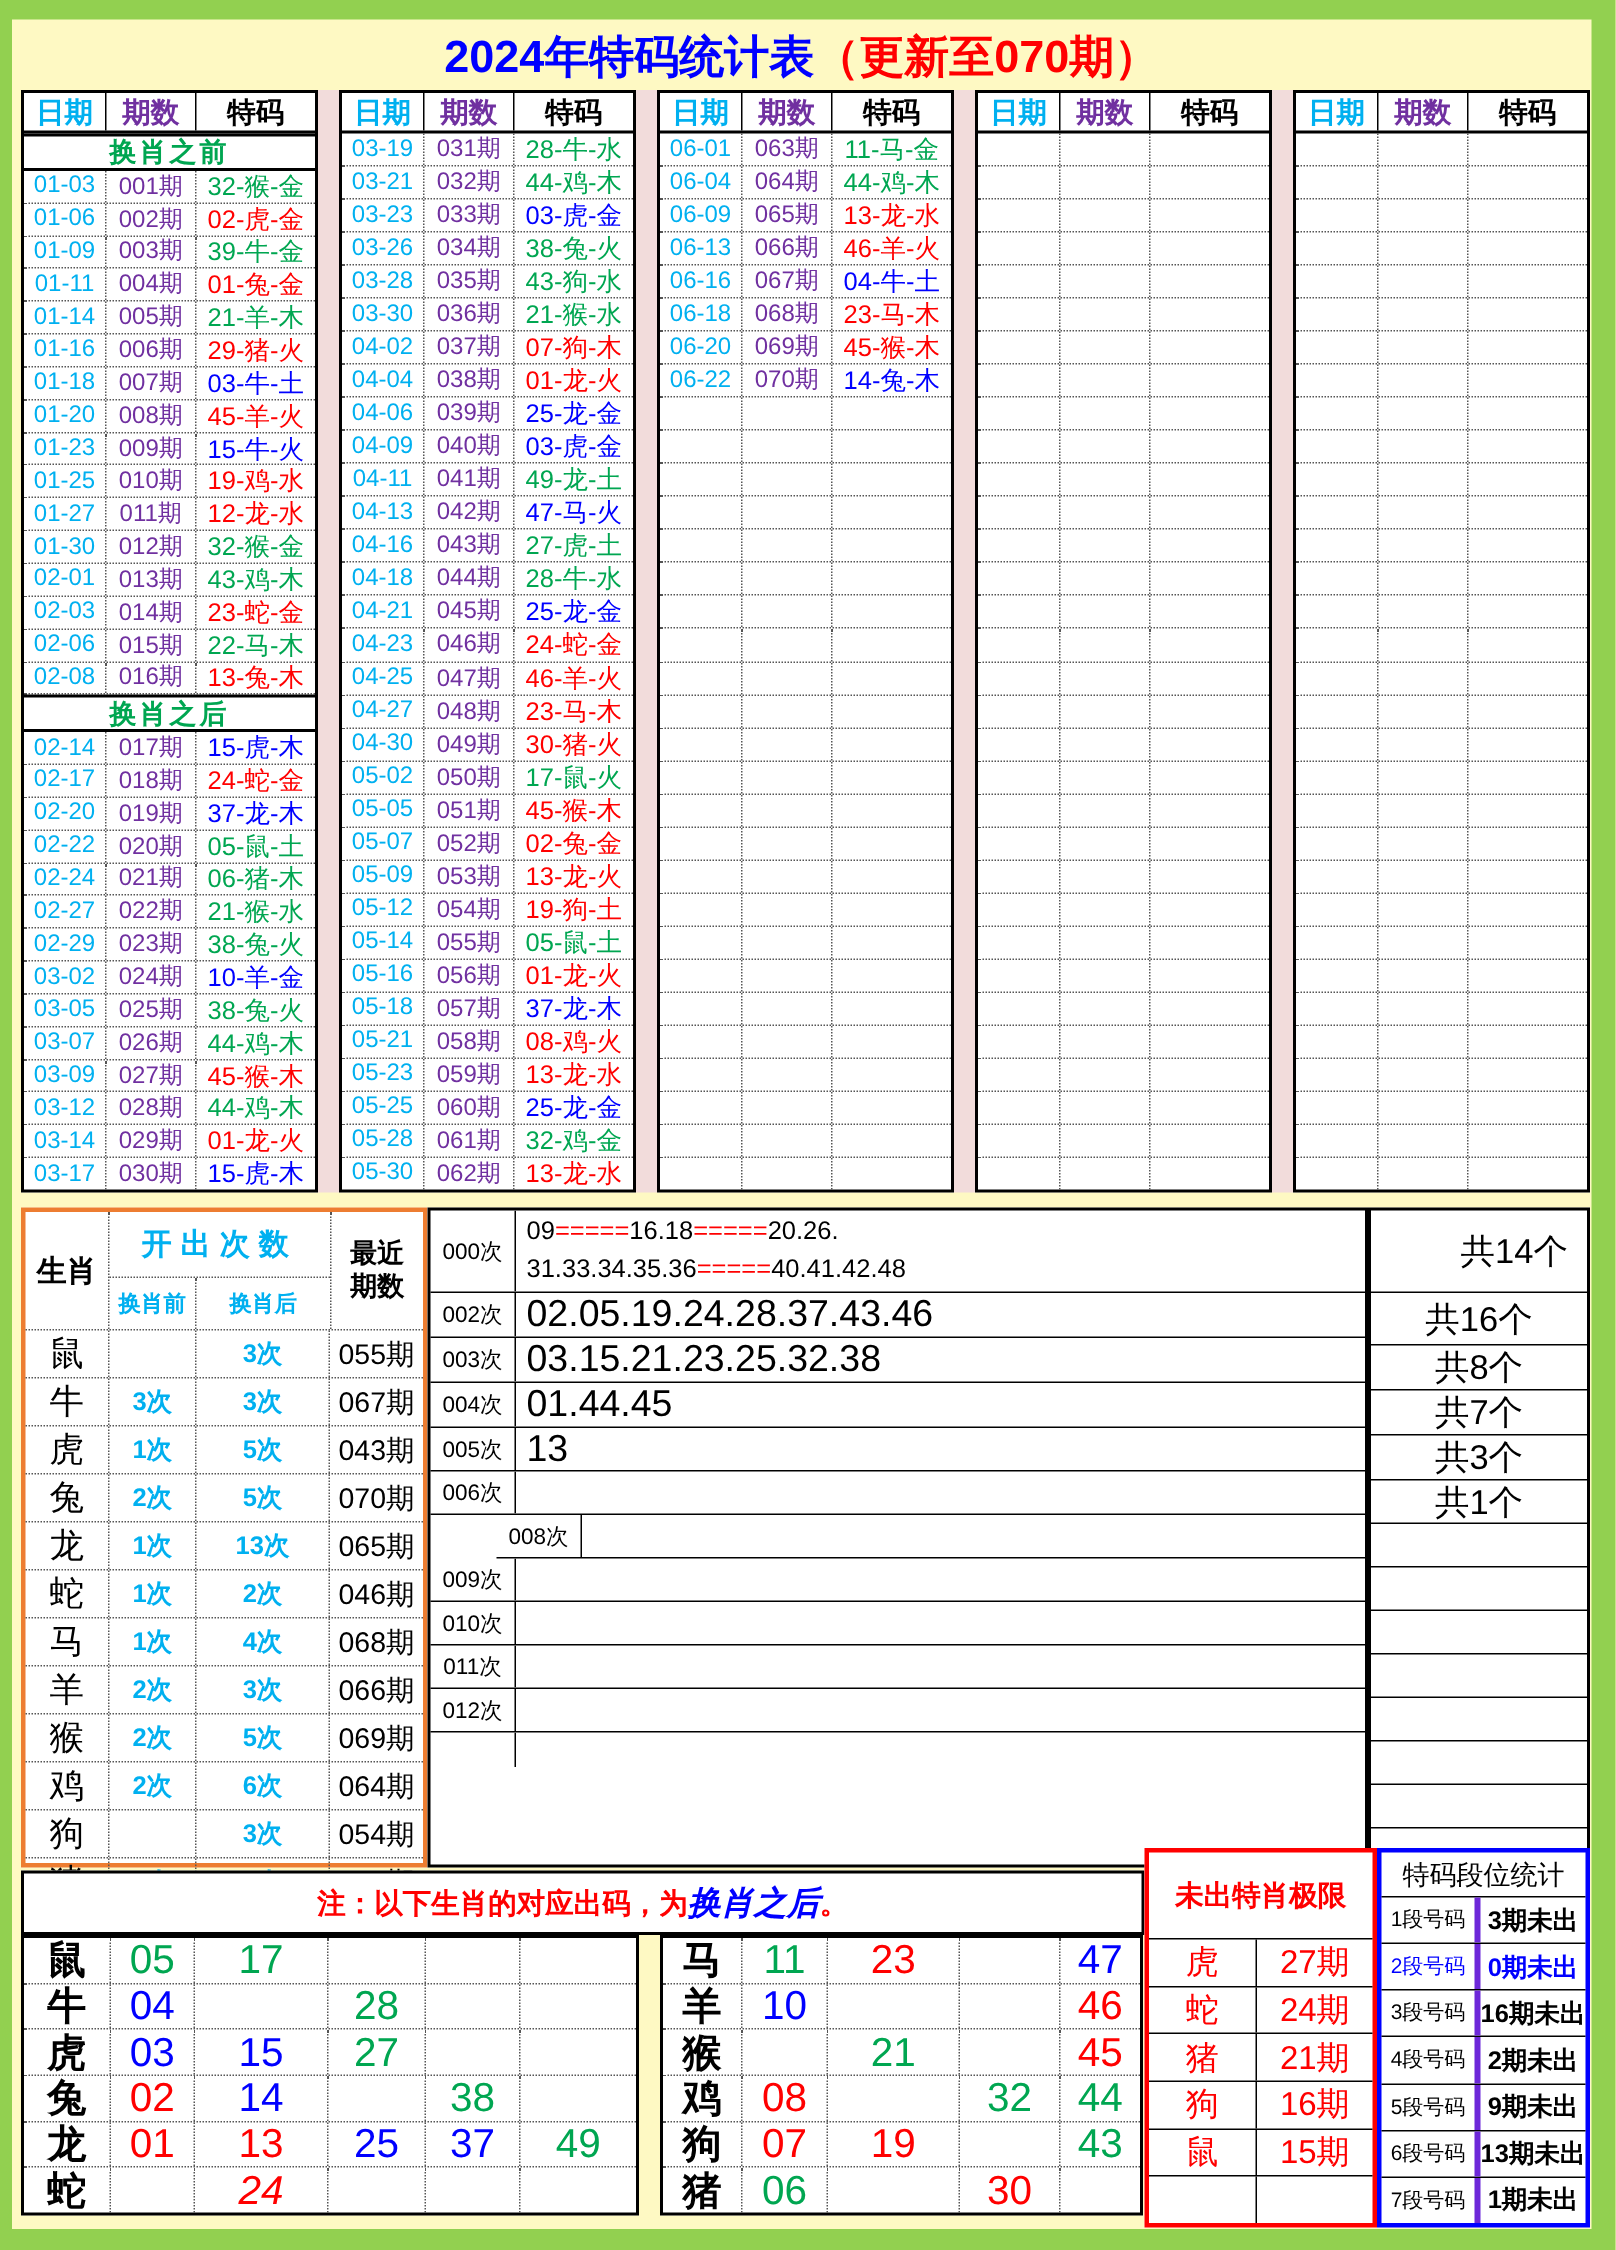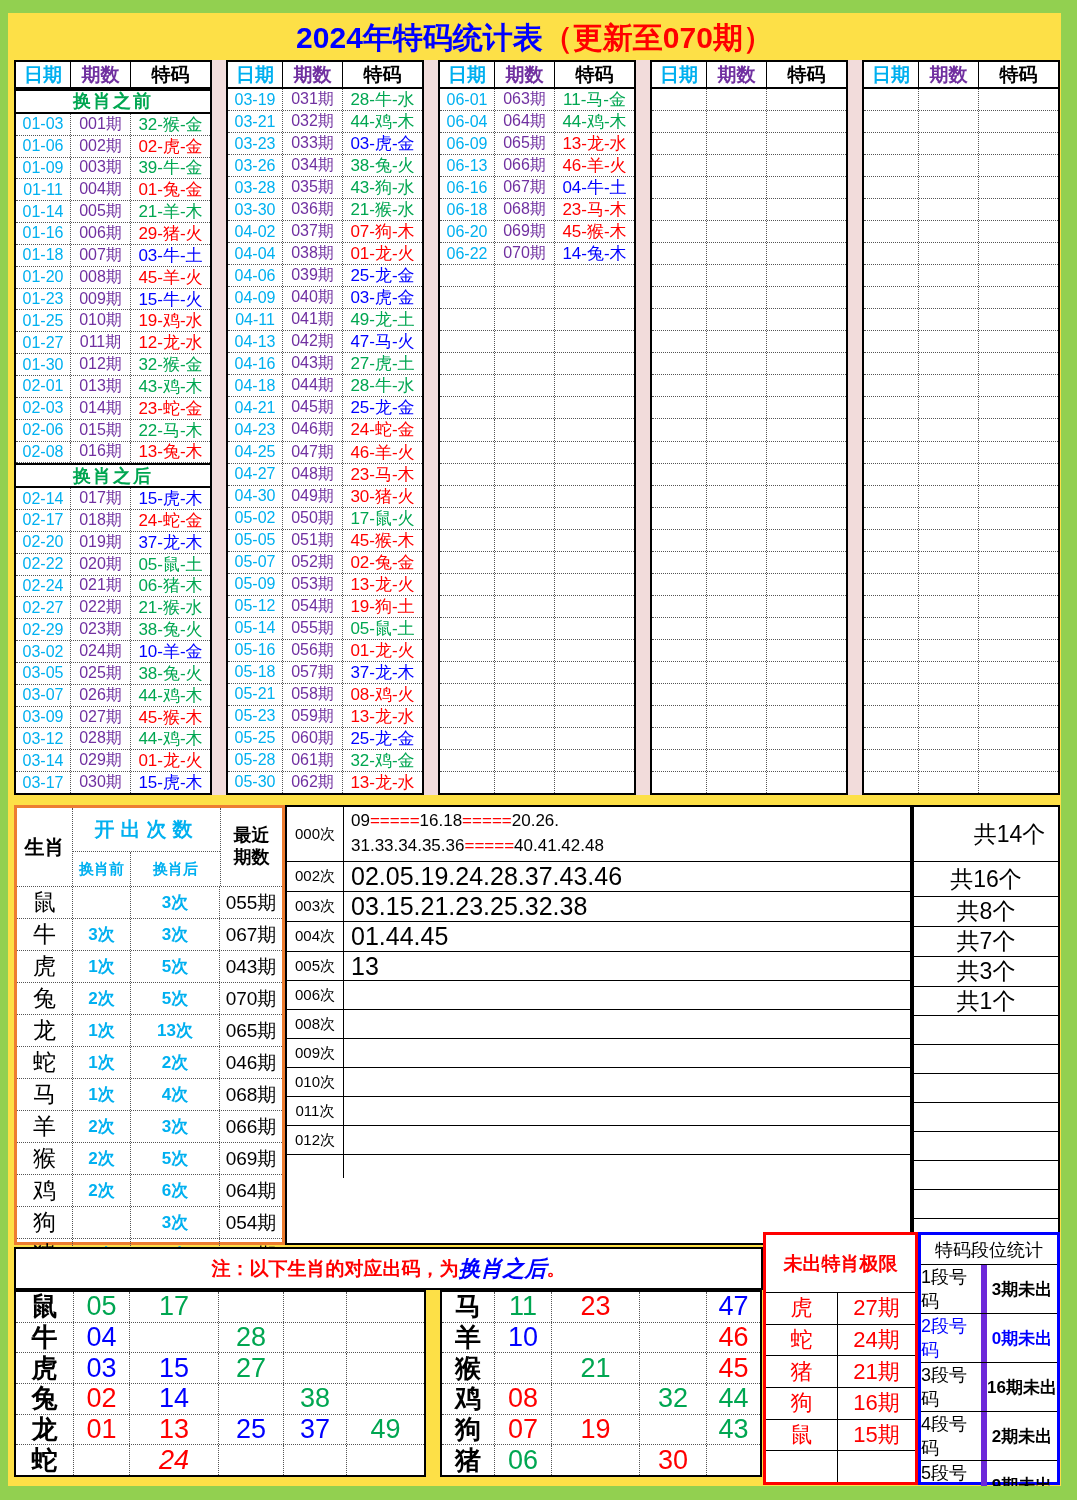--- a/index.html
+++ b/index.html
@@ -1,18 +1,18 @@
 <!DOCTYPE html>
 <html lang="zh"><head>
 <meta charset="utf-8">
 <style>
 *{box-sizing:border-box;margin:0;padding:0}
 html,body{width:1077px;height:1500px}
 body{background:#92d050;position:relative;font-family:"Liberation Sans","DejaVu Sans",sans-serif;color:#000}
-.content{position:absolute;left:8px;top:13px;width:1053px;height:1473px;background:#fde047;overflow:hidden}
+.content{position:absolute;left:8px;top:13px;width:1053px;height:1473px;background:#fef9c3;overflow:hidden}
 
 .title{position:absolute;top:5px;left:0;width:100%;text-align:center;font-size:30px;font-weight:bold;white-space:nowrap}
 .t-main{color:#0000ff}.t-suffix{color:#ff0000}
 
 .pinkbar{position:absolute;top:47px;height:735px;width:14px;background:#f2dcdb}
 .group{position:absolute;top:47px;width:198px;height:735px;border:2px solid #000;background:#fff}
 .g-head{display:flex;height:27px;border-bottom:2px solid #000}
 .g-c{display:flex;align-items:center;justify-content:center;font-size:19px;font-weight:bold;overflow:hidden}
 .h-date{width:55px;color:#00b0f0;border-right:1px solid #000}
 .h-per{width:60px;color:#7030a0;border-right:1px solid #000}
@@ -76,21 +76,21 @@
 .w-row:last-child{border-bottom:none}
 .w-c{display:flex;align-items:center;justify-content:center;color:#ff0000;font-size:22px;overflow:hidden}
 .w-z{border-right:1px solid #000}
 
 .duanwei{position:absolute;left:910px;top:1219px;width:142px;height:253px;border:3px solid #0000ff;background:#fff;display:flex;flex-direction:column}
 .duanwei-title{height:30px;flex:none;display:flex;align-items:center;justify-content:center;font-size:18px;border-bottom:1px solid #000}
 #duanweiRows{flex:1;display:flex;flex-direction:column}
 .d-row{flex:1;display:grid;grid-template-columns:66px 1fr;border-bottom:1px solid #000;min-height:0}
 .d-row:last-child{border-bottom:none}
 .d-c{display:flex;align-items:center;justify-content:center;overflow:hidden}
-.d-label{font-size:18px;border-right:6px solid #6d28d9}
+.d-label{font-size:14px;border-right:4px solid #6d28d9}
 .d-val{font-size:17px;font-weight:bold}
 </style>
 </head>
 <body>
 
 <div class="content">
   <div class="title"><span class="t-main">2024年特码统计表</span><span class="t-suffix">（更新至070期）</span></div>
 
   <div id="topGroups">
       <div class="pinkbar" style="left: 204px;"></div>
@@ -1041,21 +1041,21 @@
         <div class="f-content">01.44.45</div>
       </div>
       <div class="f-row" style="height: 29px;">
         <div class="f-label">005次</div>
         <div class="f-content">13</div>
       </div>
       <div class="f-row" style="height: 29px;">
         <div class="f-label">006次</div>
         <div class="f-content"></div>
       </div>
-      <div class="f-row" style="height: 29px;">
+      <div class="f-row" style="height: 29px; margin-left: 44px;">
         <div class="f-label">008次</div>
         <div class="f-content"></div>
       </div>
       <div class="f-row" style="height: 29px;">
         <div class="f-label">009次</div>
         <div class="f-content"></div>
       </div>
       <div class="f-row" style="height: 29px;">
         <div class="f-label">010次</div>
         <div class="f-content"></div>

